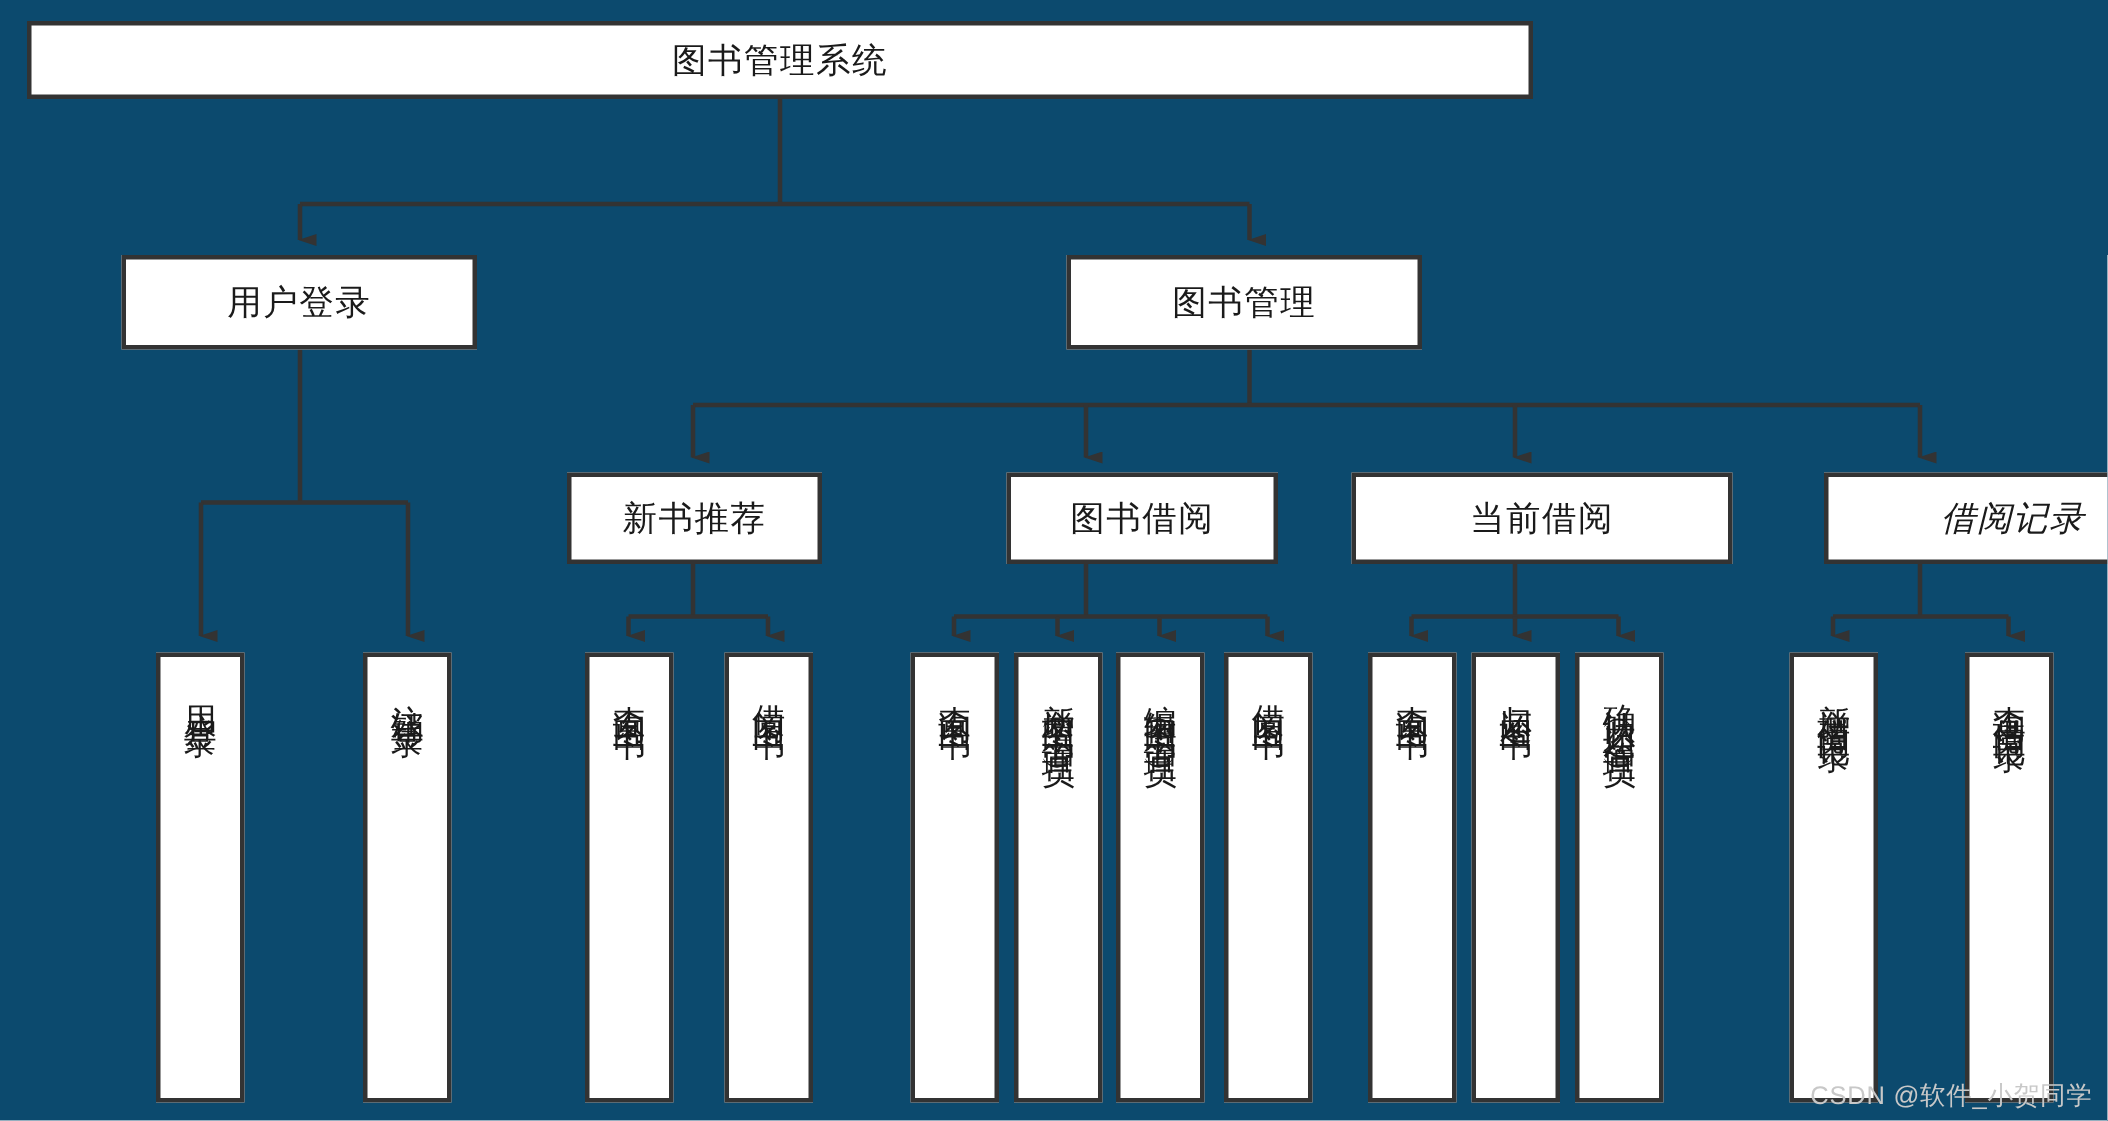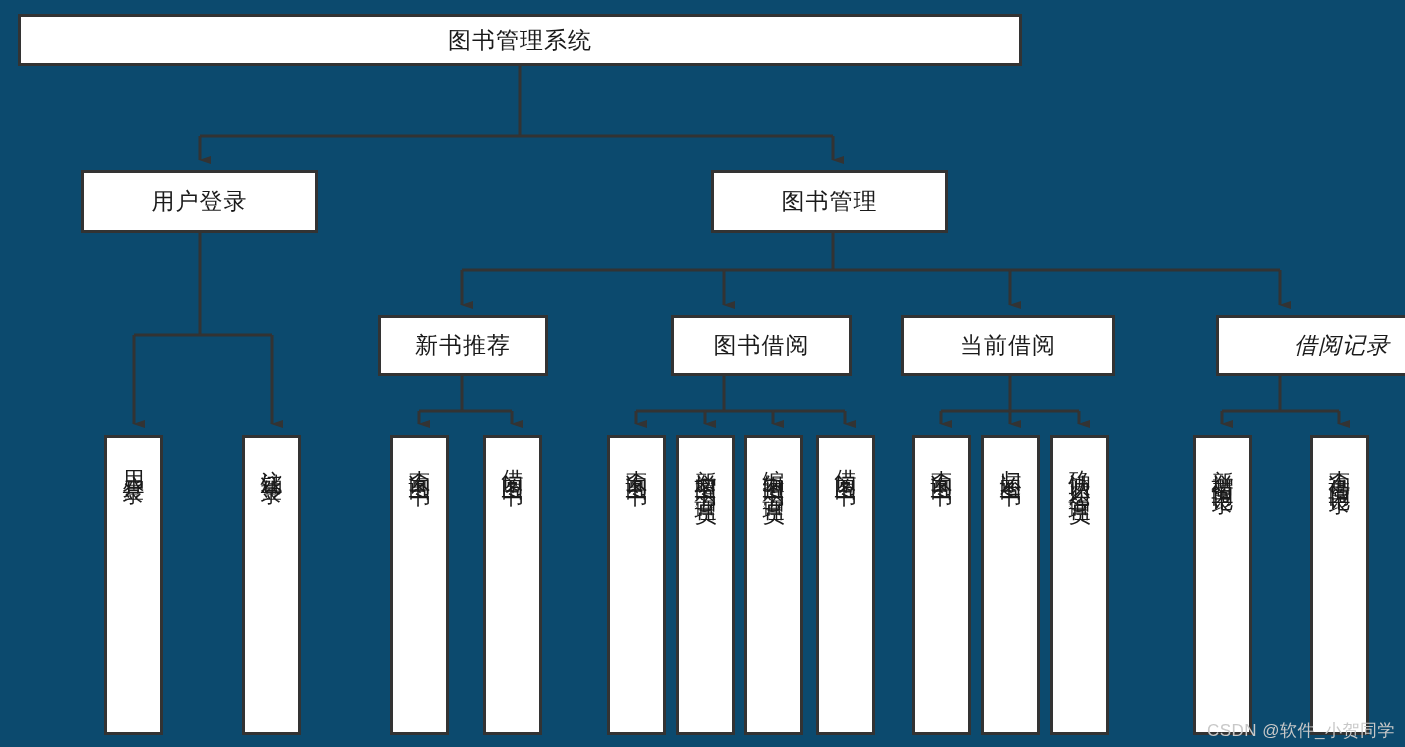--- a/index.html
+++ b/index.html
@@ -132,21 +132,21 @@
   <div class="node horizontal" style="left:711px; top:170px; width:237px; height:63px;text-align:right;">
     <span class="node-label">图书管理</span>
   </div>
 
   <div class="node horizontal" style="left:378px; top:315px; width:170px; height:61px;text-align:center;">
     <span class="node-label">新书推荐</span>
   </div>
   <div class="node horizontal" style="left:633px; top:315px; width:181px; height:61px;margin-left:38px;">
     <span class="node-label">图书借阅</span>
   </div>
-  <div class="node horizontal" style="left:901px; top:315px; width:214px; height:61px;">
+  <div class="node horizontal" style="left:901px; top:315px; width:254px; height:61px;">
     <span class="node-label">当前借阅</span>
   </div>
   <div class="node horizontal" style="left:1216px; top:315px; width:252px; height:61px;font-style:italic;">
     <span class="node-label">借阅记录</span>
   </div>
 
   <div class="node vertical" style="left:104px; top:435px; width:59px; height:300px;">
     <span class="node-label">用户登录</span>
   </div>
   <div class="node vertical" style="left:242px; top:435px; width:59px; height:300px;">

